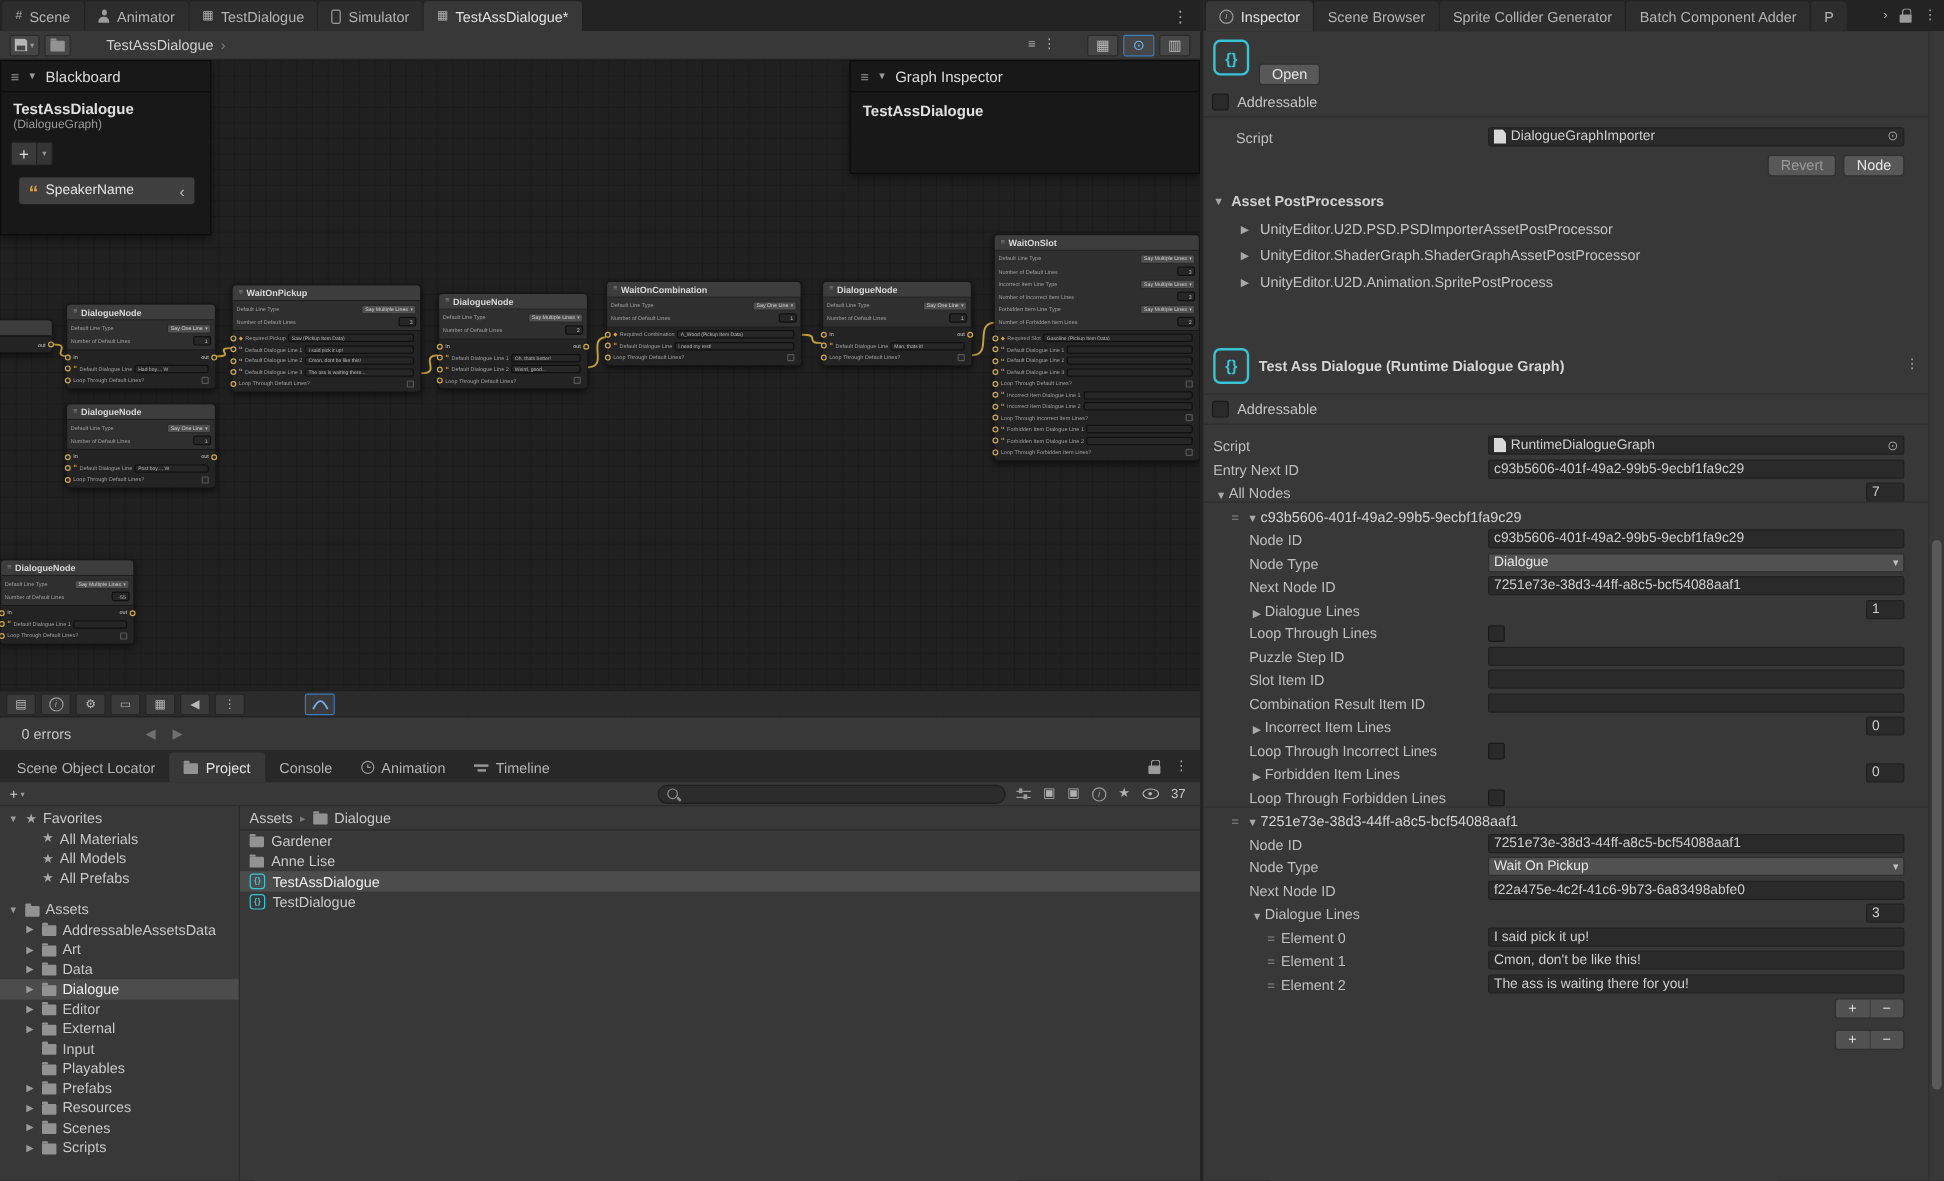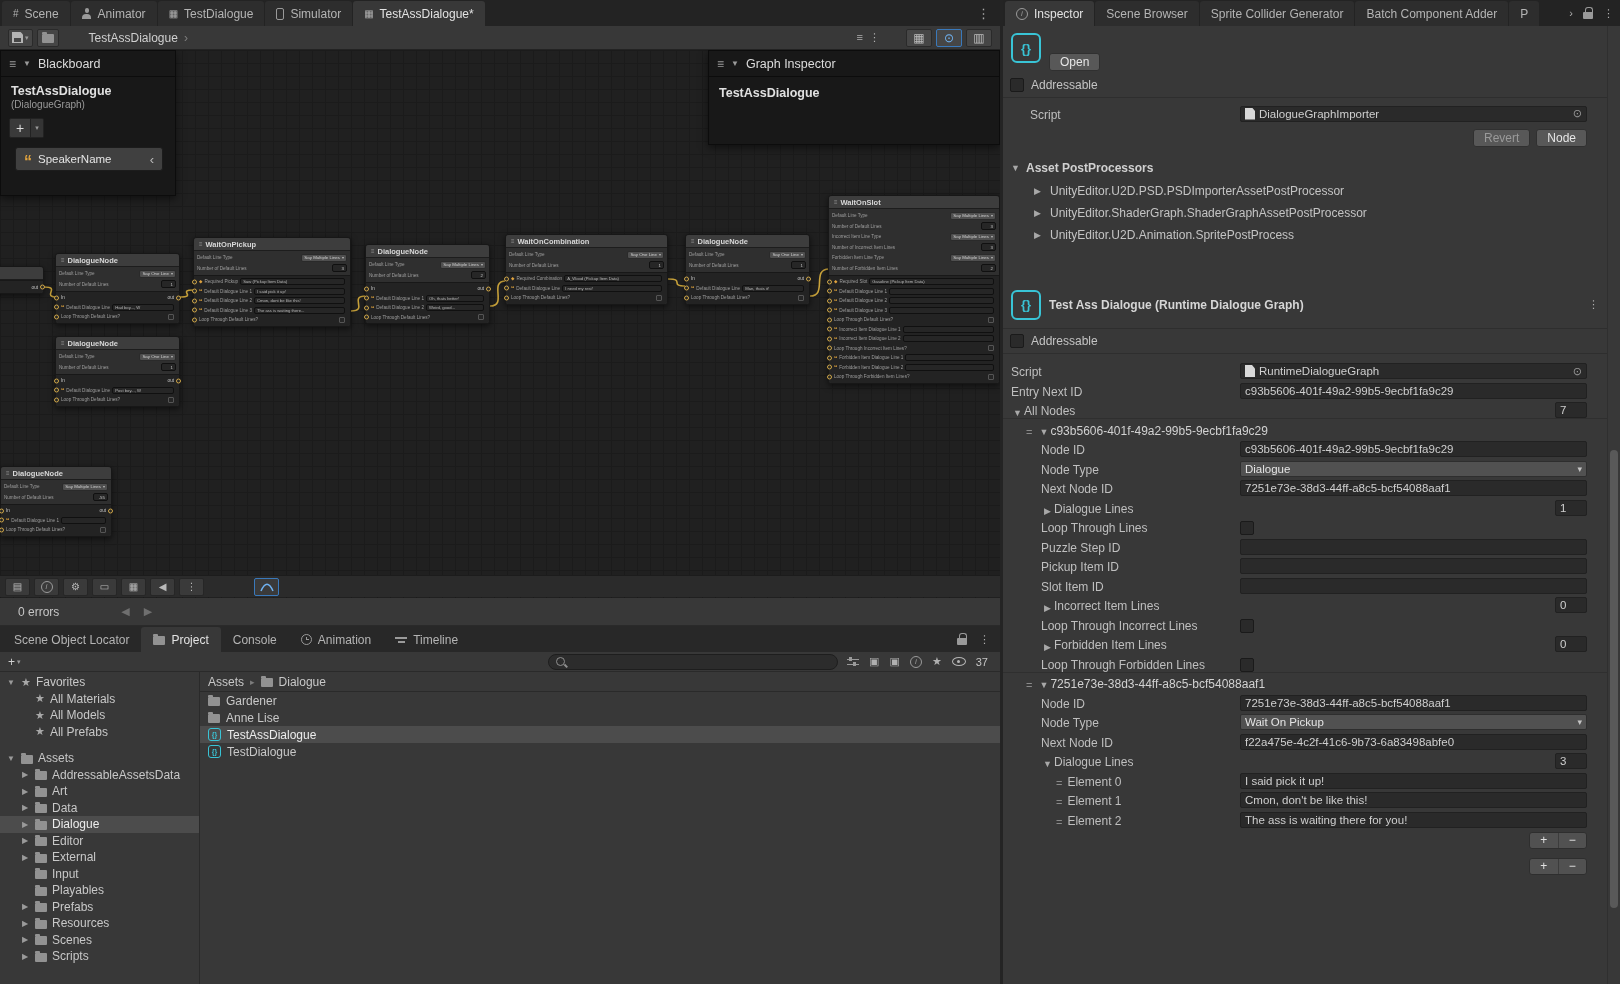--- a/index.html
+++ b/index.html
@@ -960,26 +960,26 @@
             <span class="plabel">Loop Through Lines</span>
             <span class="pcheck"></span>
           </div>
           <div class="prow">
             <span style="display: inline-flex; align-items: center; margin-left: 38px;"></span>
             <span class="plabel">Puzzle Step ID</span>
             <span class="pfield"></span>
           </div>
           <div class="prow">
             <span style="display: inline-flex; align-items: center; margin-left: 38px;"></span>
-            <span class="plabel">Pickup Item ID</span>
+            <span class="plabel">Slot Item ID</span>
             <span class="pfield"></span>
           </div>
           <div class="prow">
             <span style="display: inline-flex; align-items: center; margin-left: 38px;"></span>
-            <span class="plabel">Slot Item ID</span>
+            <span class="plabel">Combination Result Item ID</span>
             <span class="pfield"></span>
           </div>
           <div class="prow">
             <span style="display: inline-flex; align-items: center; margin-left: 38px;">
               <span class="parrow">▶</span>
             </span>
             <span class="plabel">Incorrect Item Lines</span>
             <span class="pcount">0</span>
           </div>
           <div class="prow">

